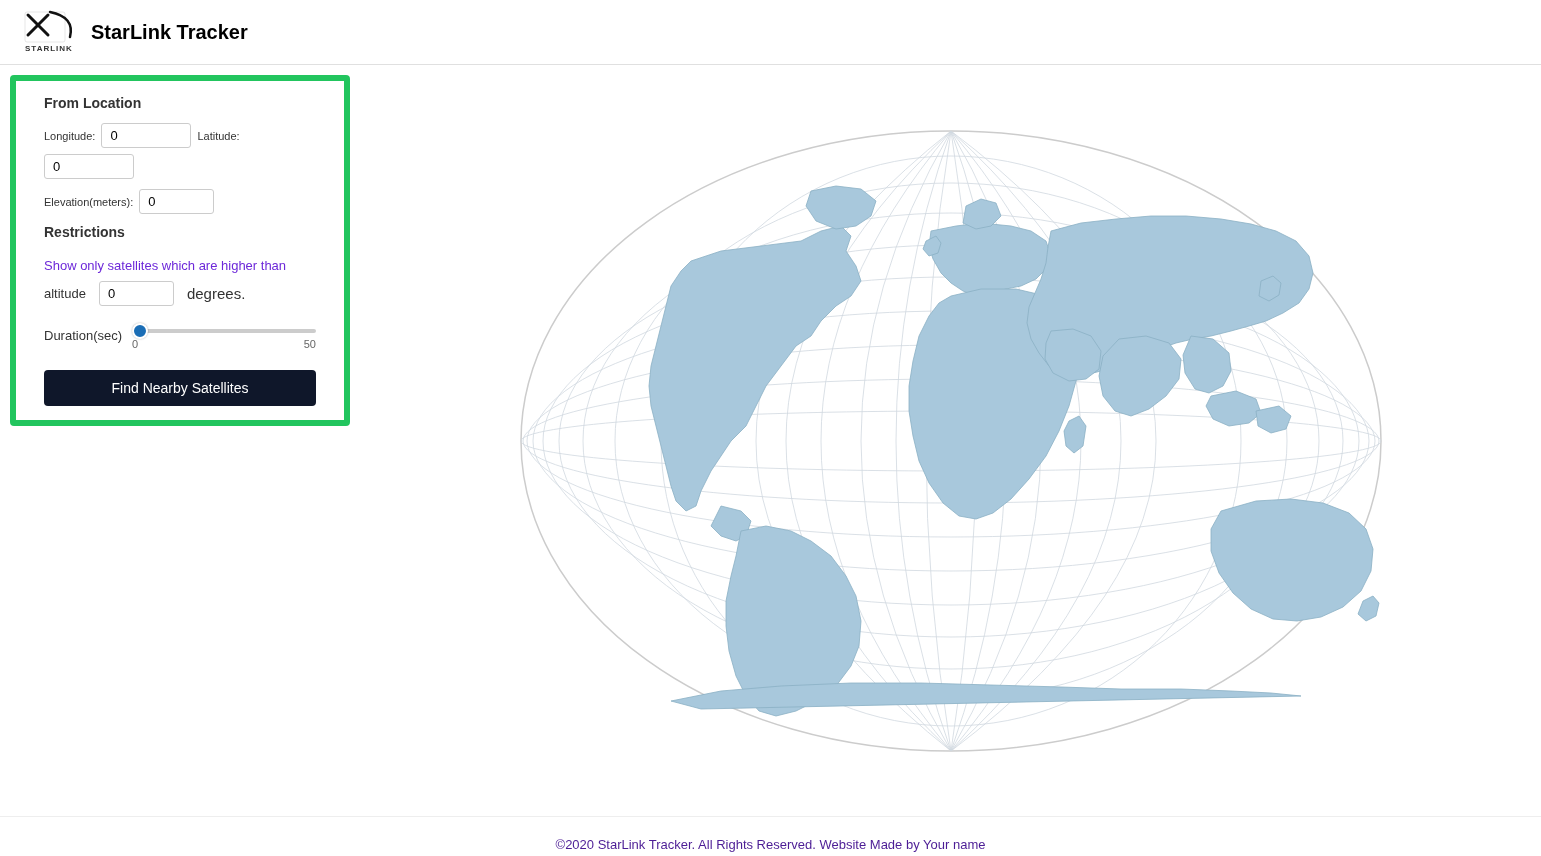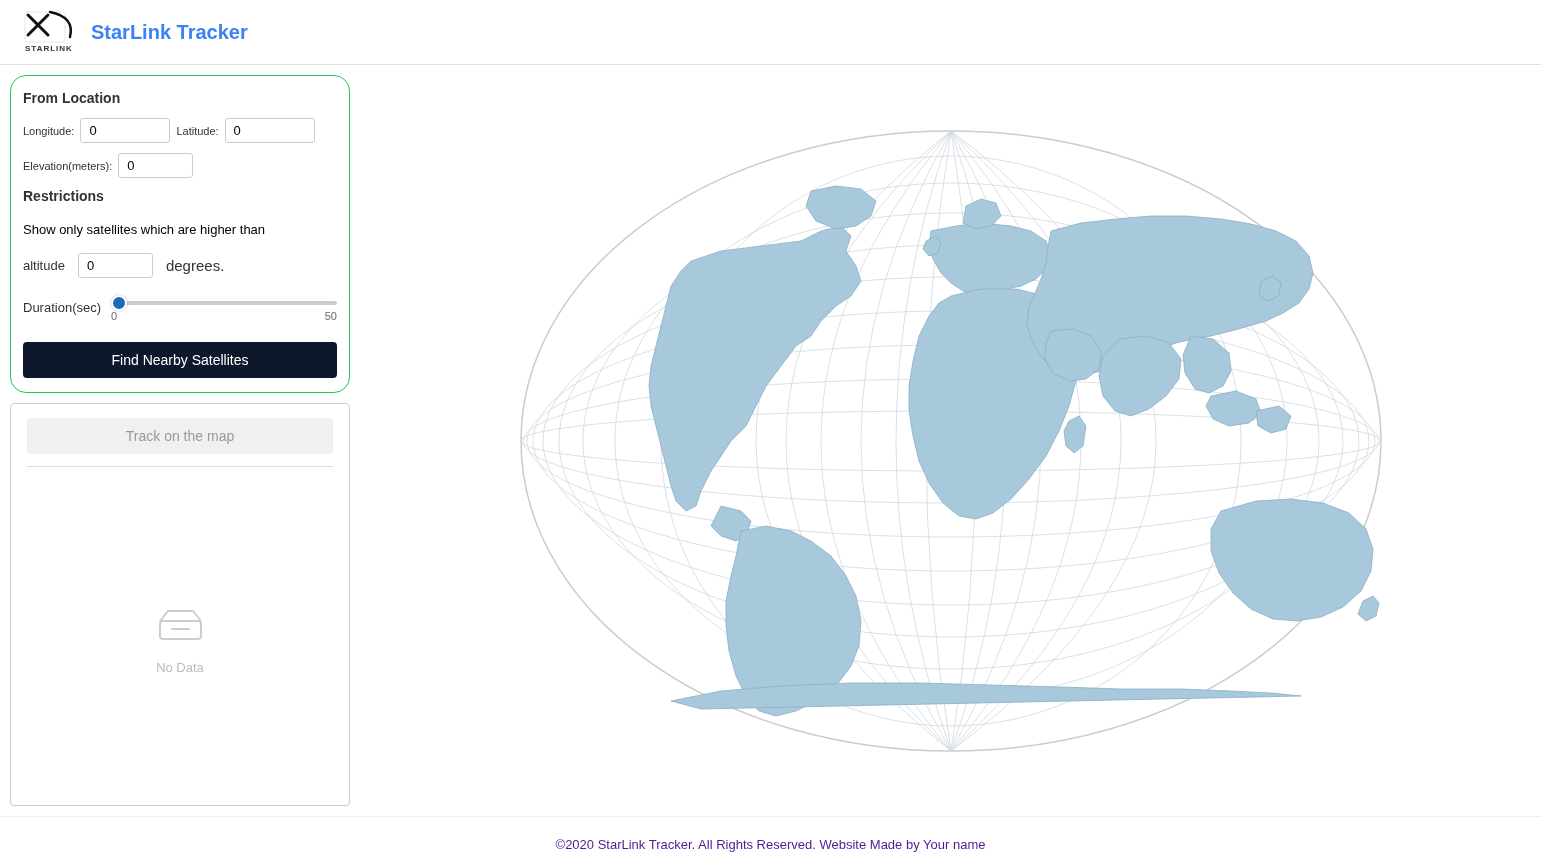--- a/index.html
+++ b/index.html
@@ -14,44 +14,44 @@
       height: 65px;
     }
     .header-logo {
       display: flex;
       align-items: center;
       margin-right: 16px;
     }
     .header-title {
       font-size: 20px;
       font-weight: bold;
-      color: #3b82f6;
+      color: #000000;
     }
 
     
     .main-layout {
       display: flex;
       height: calc(100vh - 65px - 40px);
       min-height: 700px;
     }
 
     
     .left-panel {
       width: 360px;
       min-width: 360px;
       padding: 10px;
       display: flex;
       flex-direction: column;
       gap: 10px;
     }
 
     .panel-box {
-      border: 1px solid #22c55e;
-      border-radius: 16px;
-      padding: 14px 12px;
+      border: 6px solid #22c55e;
+      border-radius: 4px;
+      padding: 14px 28px;
     }
 
     .panel-title {
       font-weight: bold;
       margin-bottom: 12px;
       font-size: 14px;
     }
 
     .form-row {
       display: flex;
@@ -75,22 +75,22 @@
       outline: none;
     }
 
     .restrictions-title {
       font-weight: bold;
       margin-bottom: 18px;
       font-size: 14px;
     }
     .restrictions-text {
       font-size: 13px;
-      margin-bottom: 16px;
-      color: #000000;
+      margin-bottom: 8px;
+      color: #6d28d9;
     }
     .altitude-row {
       display: flex;
       align-items: center;
       gap: 13px;
       margin-bottom: 14px;
     }
     .altitude-label {
       font-size: 13px;
     }
@@ -282,35 +282,20 @@
           <div class="slider-labels">
             <span>0</span>
             <span>50</span>
           </div>
         </div>
       </div>
 
       <button class="find-btn">Find Nearby Satellites</button>
     </div>
 
-    <div class="track-panel">
-      <button class="track-btn">Track on the map</button>
-      <hr class="track-divider">
-      <div class="no-data-section">
-        <div class="no-data-icon">
-          
-          <svg width="45" height="40" viewBox="0 0 45 40" fill="none" xmlns="http://www.w3.org/2000/svg">
-            <rect x="2" y="18" width="41" height="18" rx="3" stroke="#ccc" stroke-width="2" fill="none"></rect>
-            <path d="M 2 18 L 10 8 L 35 8 L 43 18" stroke="#ccc" stroke-width="2" fill="none" stroke-linejoin="round"></path>
-            <path d="M 14 26 L 31 26" stroke="#ccc" stroke-width="2" stroke-linecap="round"></path>
-          </svg>
-        </div>
-        <span class="no-data-text">No Data</span>
-      </div>
-    </div>
 
   </div>
 
   <div class="map-area">
 
     <svg class="world-map-svg" viewBox="0 0 900 660" xmlns="http://www.w3.org/2000/svg" width="900" height="660">
 
       <ellipse cx="450" cy="330" rx="430" ry="310" fill="#fff" stroke="#ccc" stroke-width="1.5"></ellipse>
 
       <g stroke="#d0d8e0" stroke-width="0.8" fill="none">

